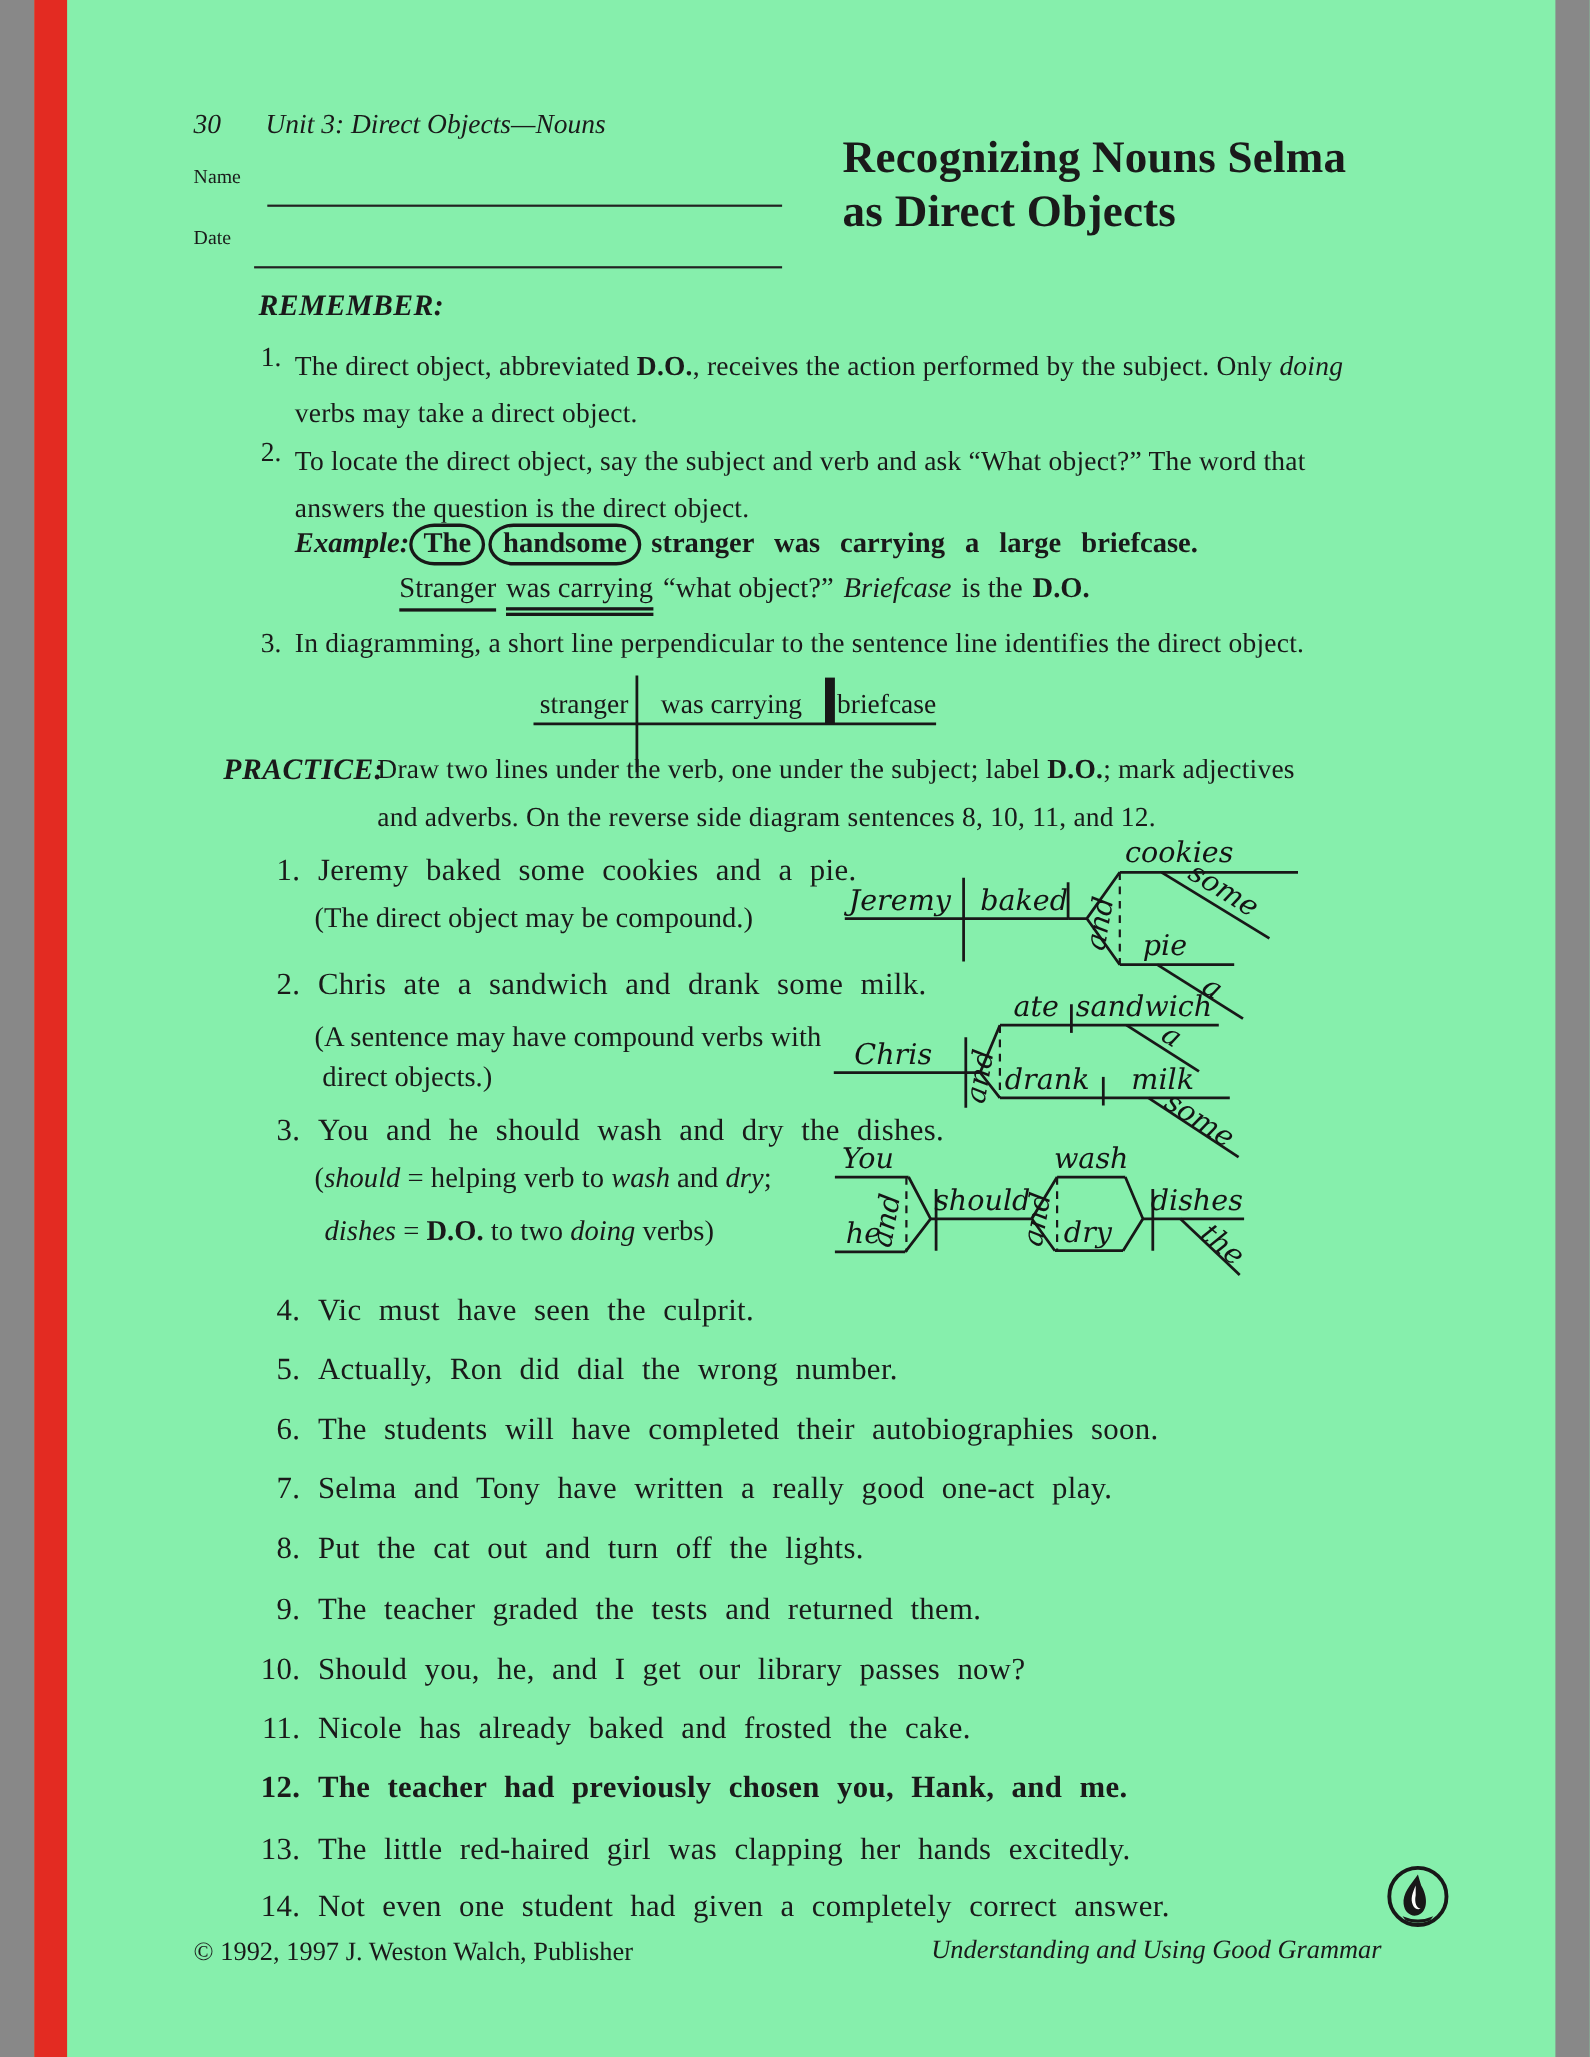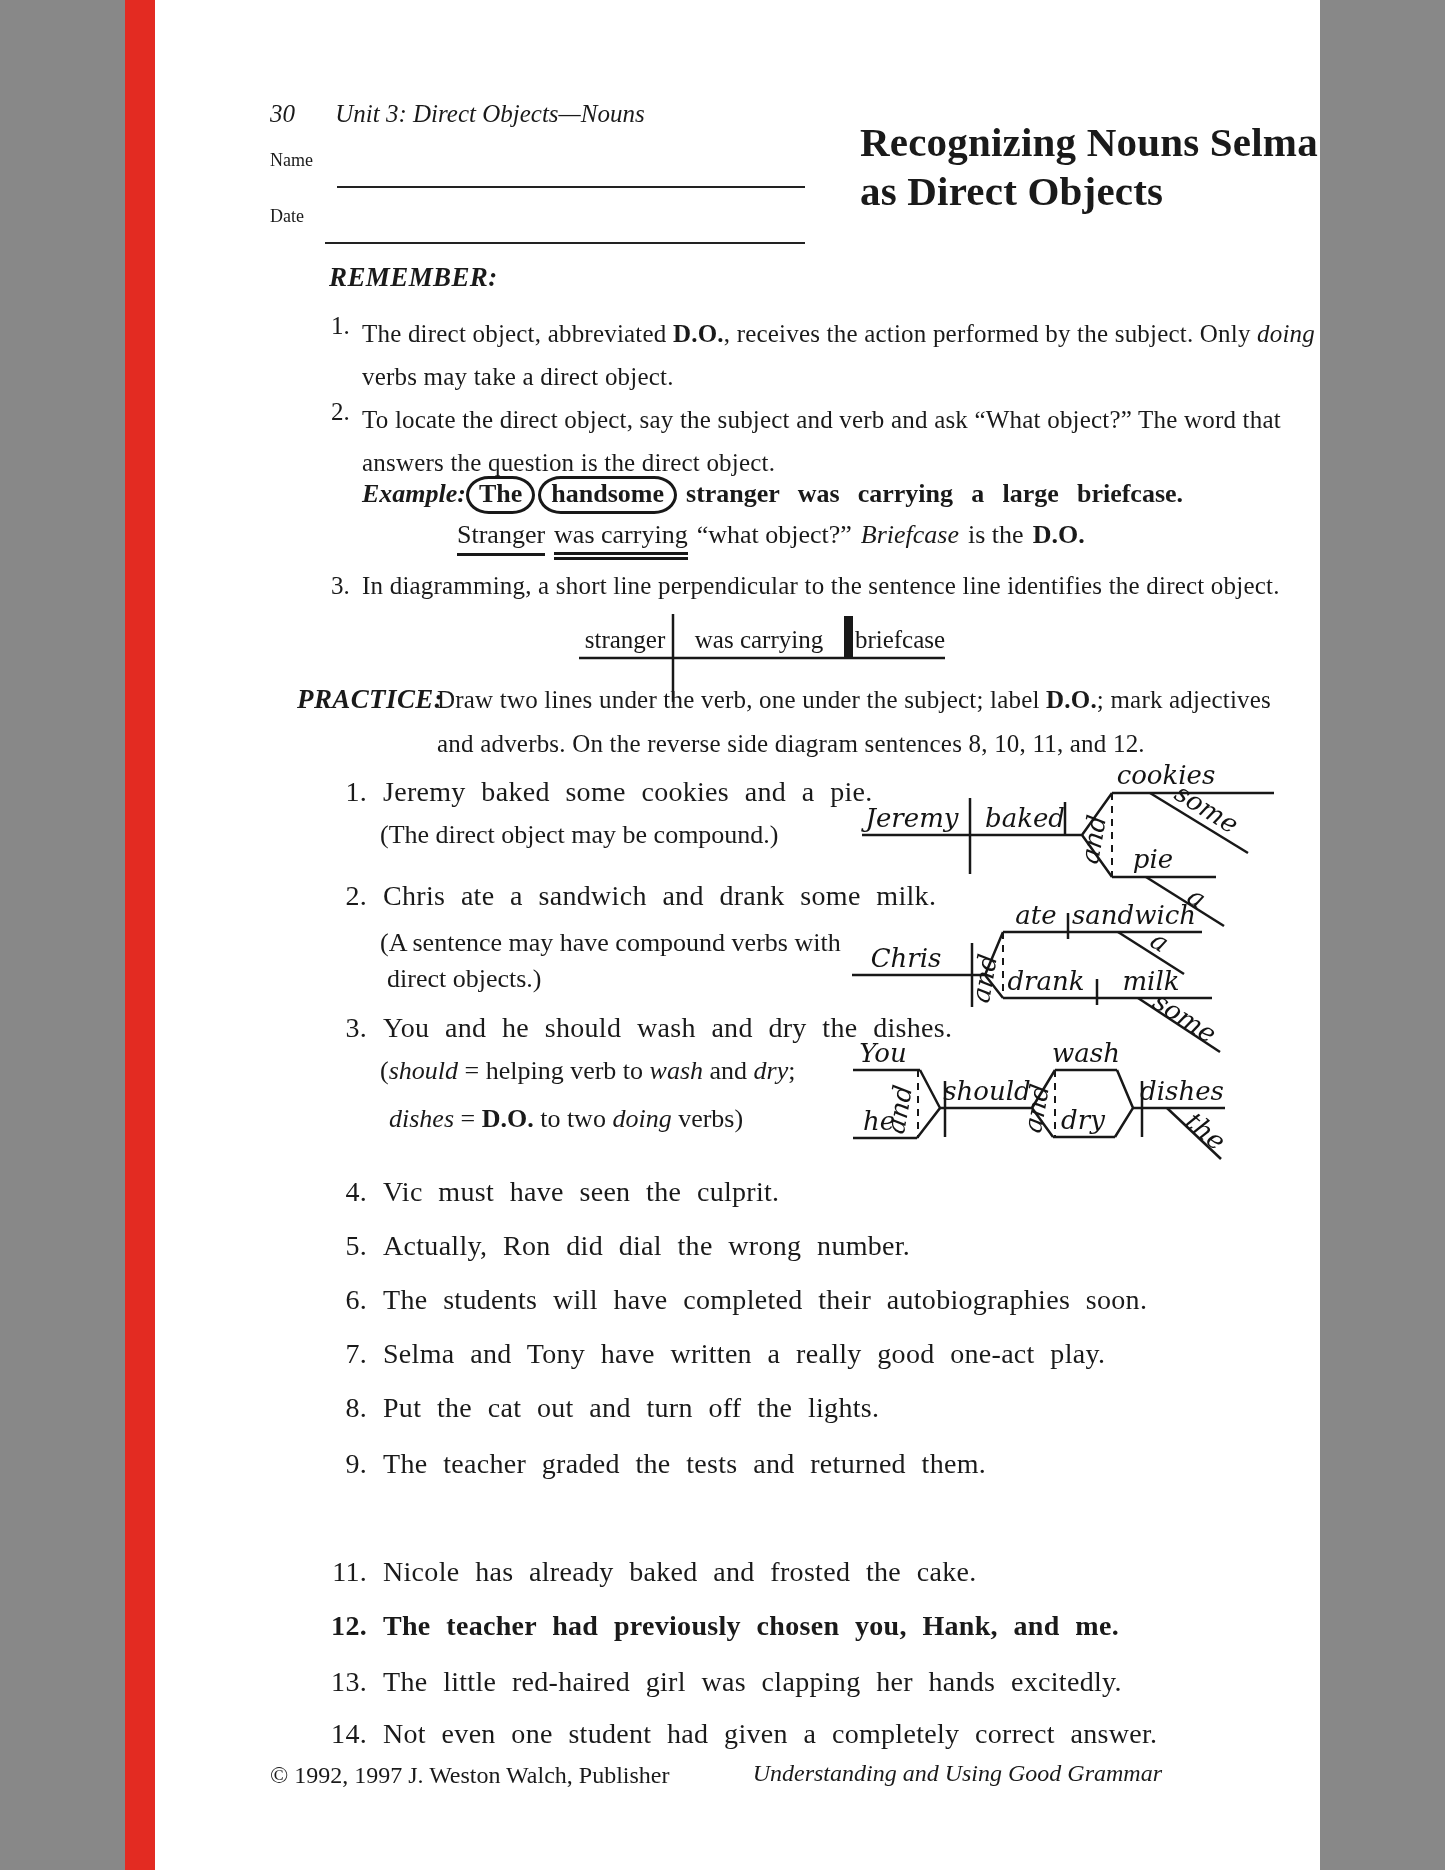--- a/index.html
+++ b/index.html
@@ -1,16 +1,16 @@
 <!DOCTYPE html>
 <html><head>
 <meta charset="utf-8">
 <style>
   html,body{margin:0;padding:0;background:#888;}
-  .page{position:relative;width:1195px;height:1870px;margin:0 auto;background:#ffffff;
+  .page{position:relative;width:1383px;height:1870px;margin:0 auto;background:#86efac;
         font-family:"Liberation Serif",serif;color:#1a1a1a;overflow:hidden;}
   .abs{position:absolute;}
   .it{font-style:italic;}
   .stripe{left:0;top:0;width:30px;height:1870px;background:#e32b22;}
   .hdr-small{font-size:25px;font-style:italic;white-space:nowrap;}
   .lbl{font-size:18px;}
   .hline{height:0;border-bottom:2px solid #222;}
   .title{font-size:41px;font-weight:bold;line-height:1.2;white-space:nowrap;letter-spacing:.2px;}
   .sechead{font-size:27px;font-weight:bold;font-style:italic;letter-spacing:.4px;white-space:nowrap;}
   .rem{font-size:25px;white-space:nowrap;letter-spacing:.2px;}
@@ -109,20 +109,21 @@
   <div class="abs note" style="left:264px;top:1104px;">
     <i>dishes</i><span> = </span><b>D.O.</b><span> to two </span><i>doing</i><span> verbs)</span>
   </div>
 
   <div class="abs sent" style="left:190px;top:1176px;"><span class="num">4.</span><span>Vic must have seen the culprit.</span></div>
   <div class="abs sent" style="left:190px;top:1230px;"><span class="num">5.</span><span>Actually, Ron did dial the wrong number.</span></div>
   <div class="abs sent" style="left:190px;top:1284px;"><span class="num">6.</span><span>The students will have completed their autobiographies soon.</span></div>
   <div class="abs sent" style="left:190px;top:1338px;"><span class="num">7.</span><span>Selma and Tony have written a really good one-act play.</span></div>
   <div class="abs sent" style="left:190px;top:1392px;"><span class="num">8.</span><span>Put the cat out and turn off the lights.</span></div>
   <div class="abs sent" style="left:190px;top:1448px;"><span class="num">9.</span><span>The teacher graded the tests and returned them.</span></div>
+  <div class="abs sent" style="left:190px;top:1502px;"><span class="num">10.</span><span>Should you, he, and I get our library passes now?</span></div>
   <div class="abs sent" style="left:190px;top:1556px;"><span class="num">11.</span><span>Nicole has already baked and frosted the cake.</span></div>
   <div class="abs sent" style="left:190px;top:1610px;font-weight:bold;"><span class="num">12.</span><span>The teacher had previously chosen you, Hank, and me.</span></div>
   <div class="abs sent" style="left:190px;top:1666px;"><span class="num">13.</span><span>The little red-haired girl was clapping her hands excitedly.</span></div>
   <div class="abs sent" style="left:190px;top:1718px;"><span class="num">14.</span><span>Not even one student had given a completely correct answer.</span></div>
 
   <svg class="abs dg hand" style="left:725px;top:740px;" width="445" height="200" viewBox="0 0 445 200">
     <line x1="12" y1="95" x2="215" y2="95"></line>
     <line x1="120" y1="58" x2="120" y2="134" stroke-width="2"></line>
     <line x1="215" y1="62" x2="215" y2="95" stroke-width="2"></line>
     <path d="M215 95 L232 95 L262 53 M232 95 L262 137"></path>

